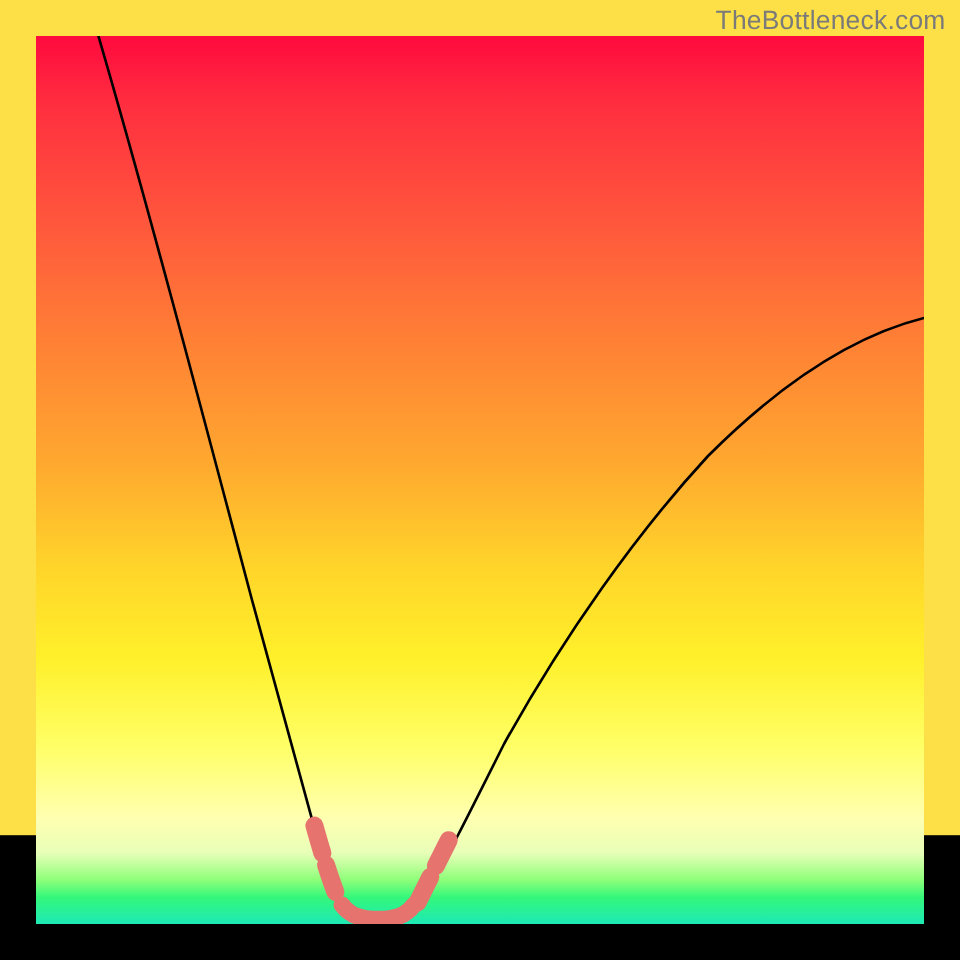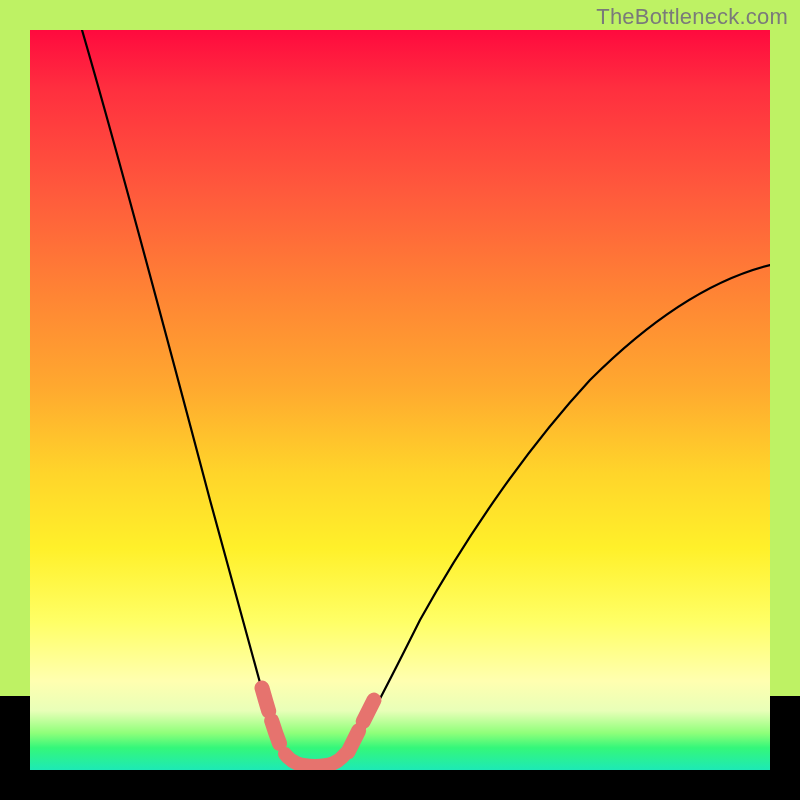--- a/index.html
+++ b/index.html
@@ -8,21 +8,21 @@
     width: 800px;
     height: 800px;
     background: #000;
     overflow: hidden;
     font-family: Arial, Helvetica, sans-serif;
   }
   .outer {
     position: relative;
     width: 800px;
     height: 696px;
-    background: #bef264;
+    background: #fde047;
     text-decoration: underline;
   }
   .plot {
     position: absolute;
     left: 30px;
     top: 30px;
     width: 740px;
     height: 740px;
     
     background: linear-gradient(

